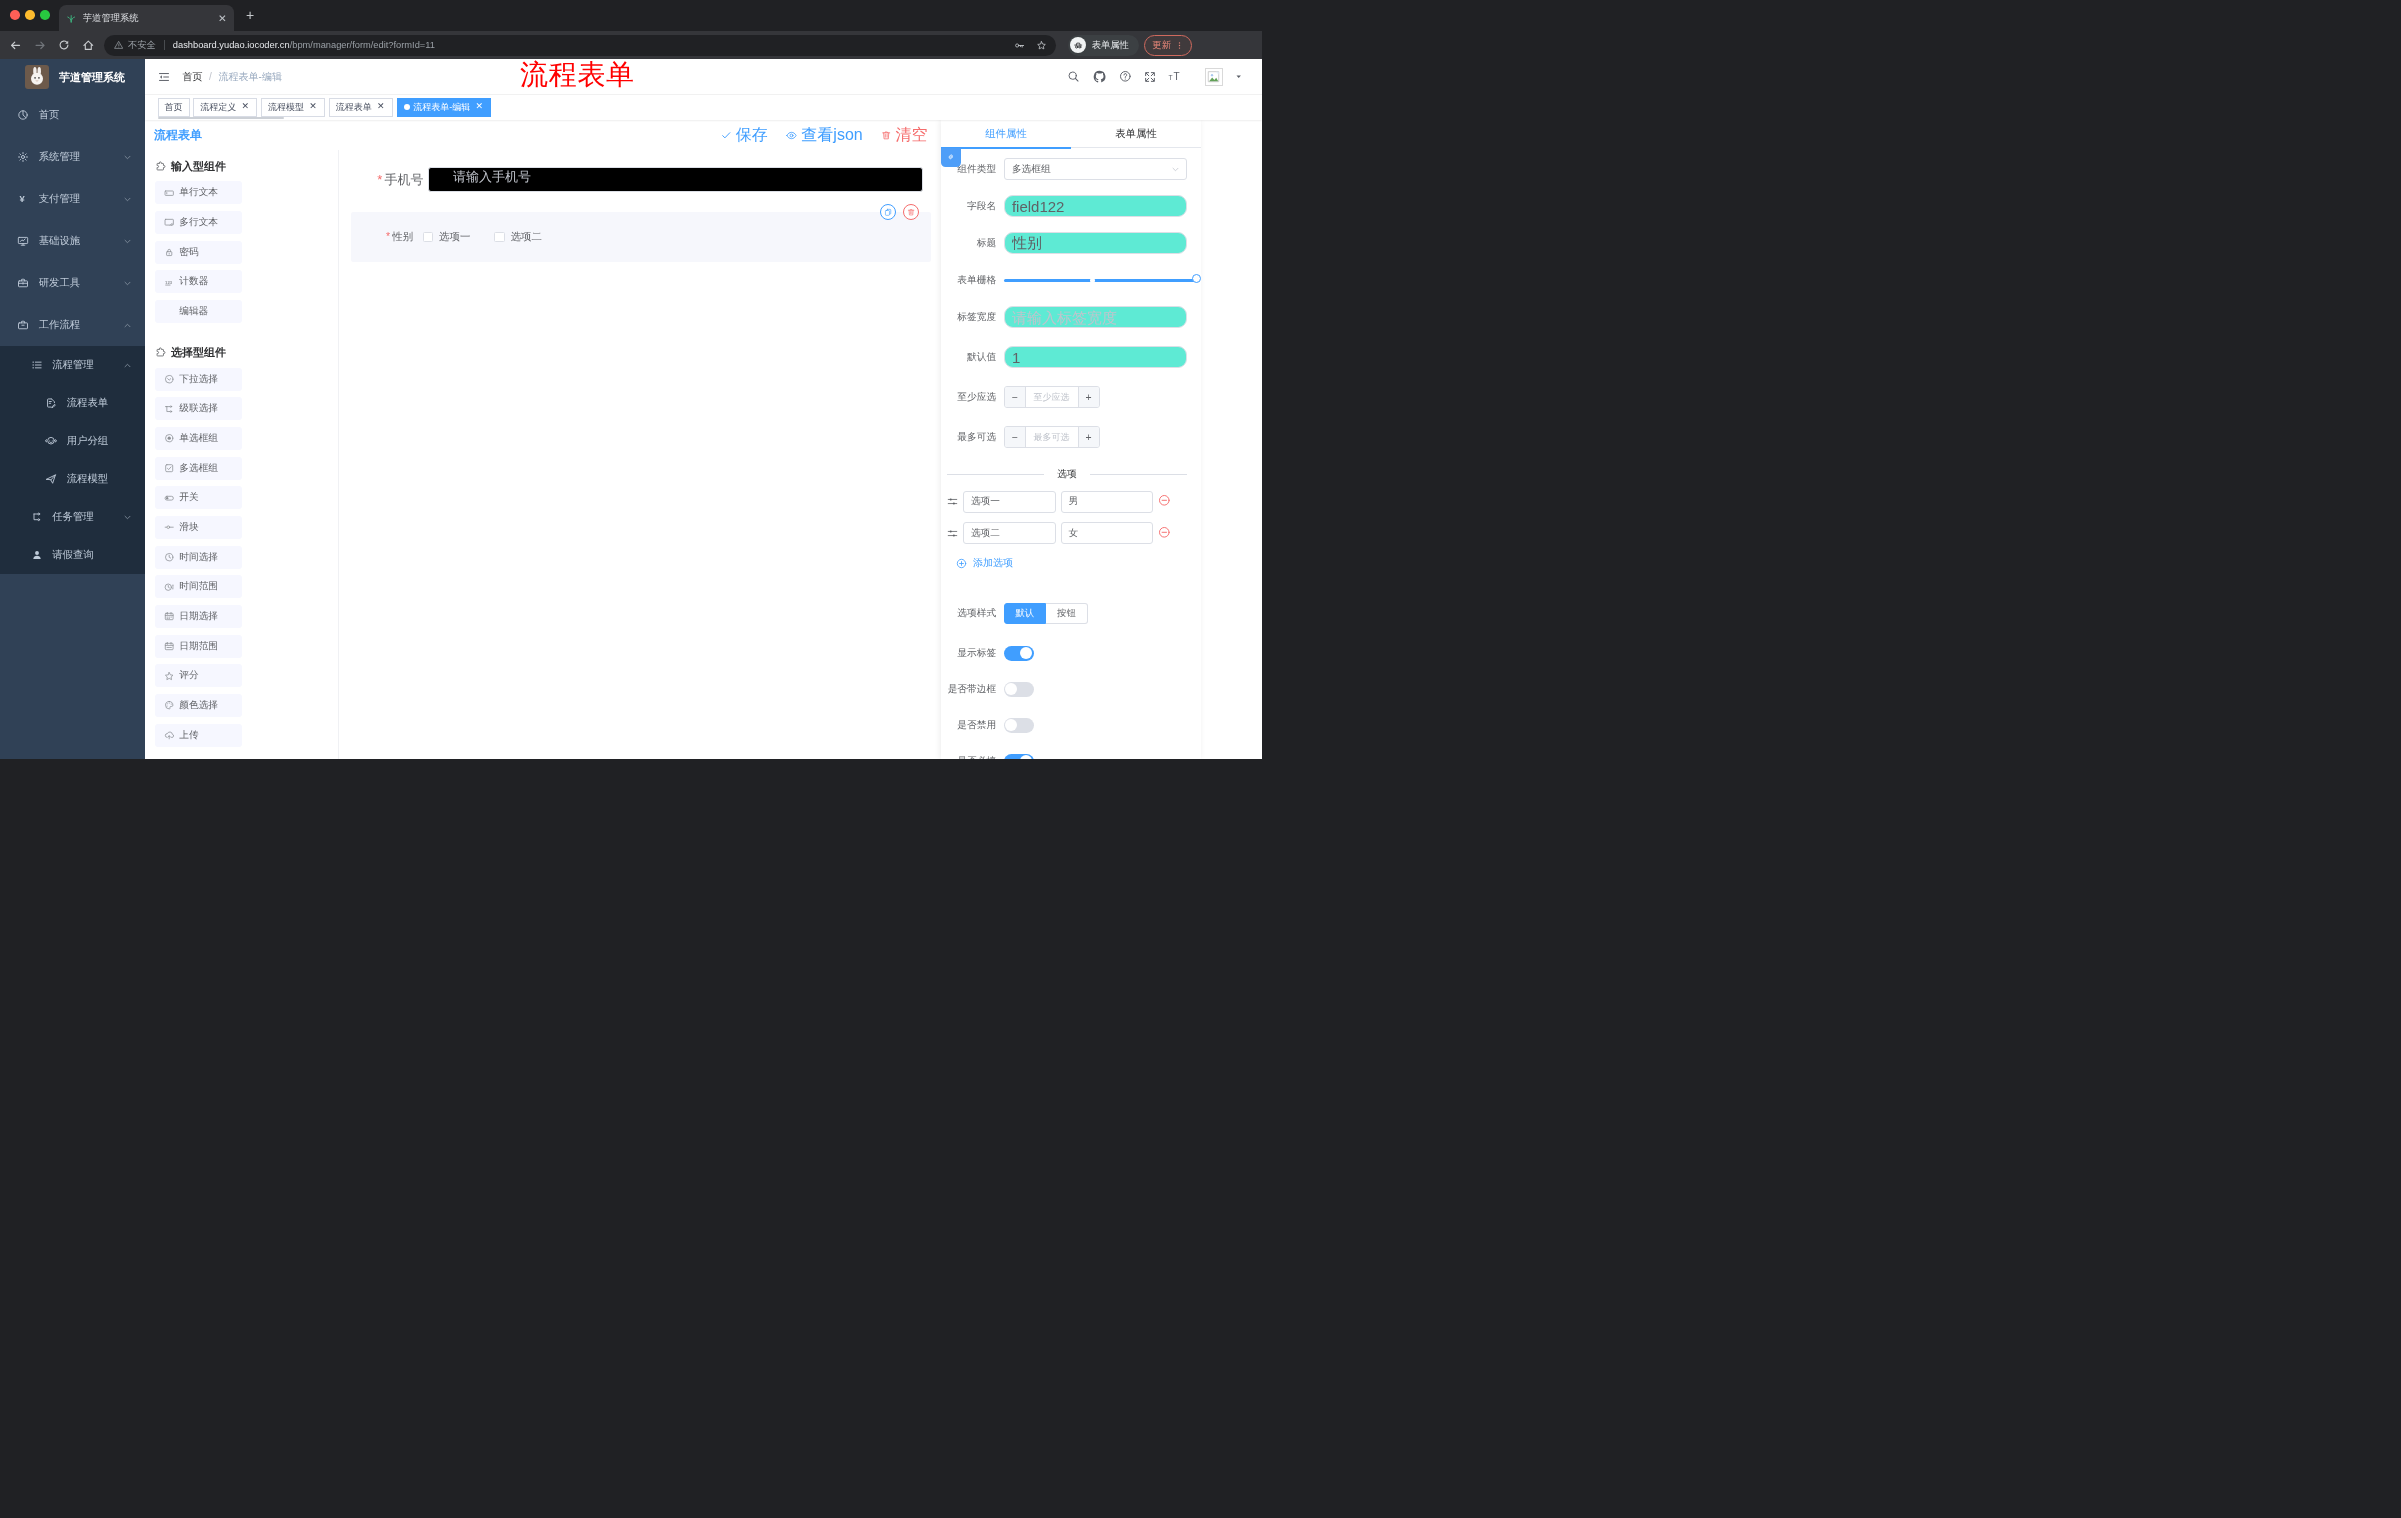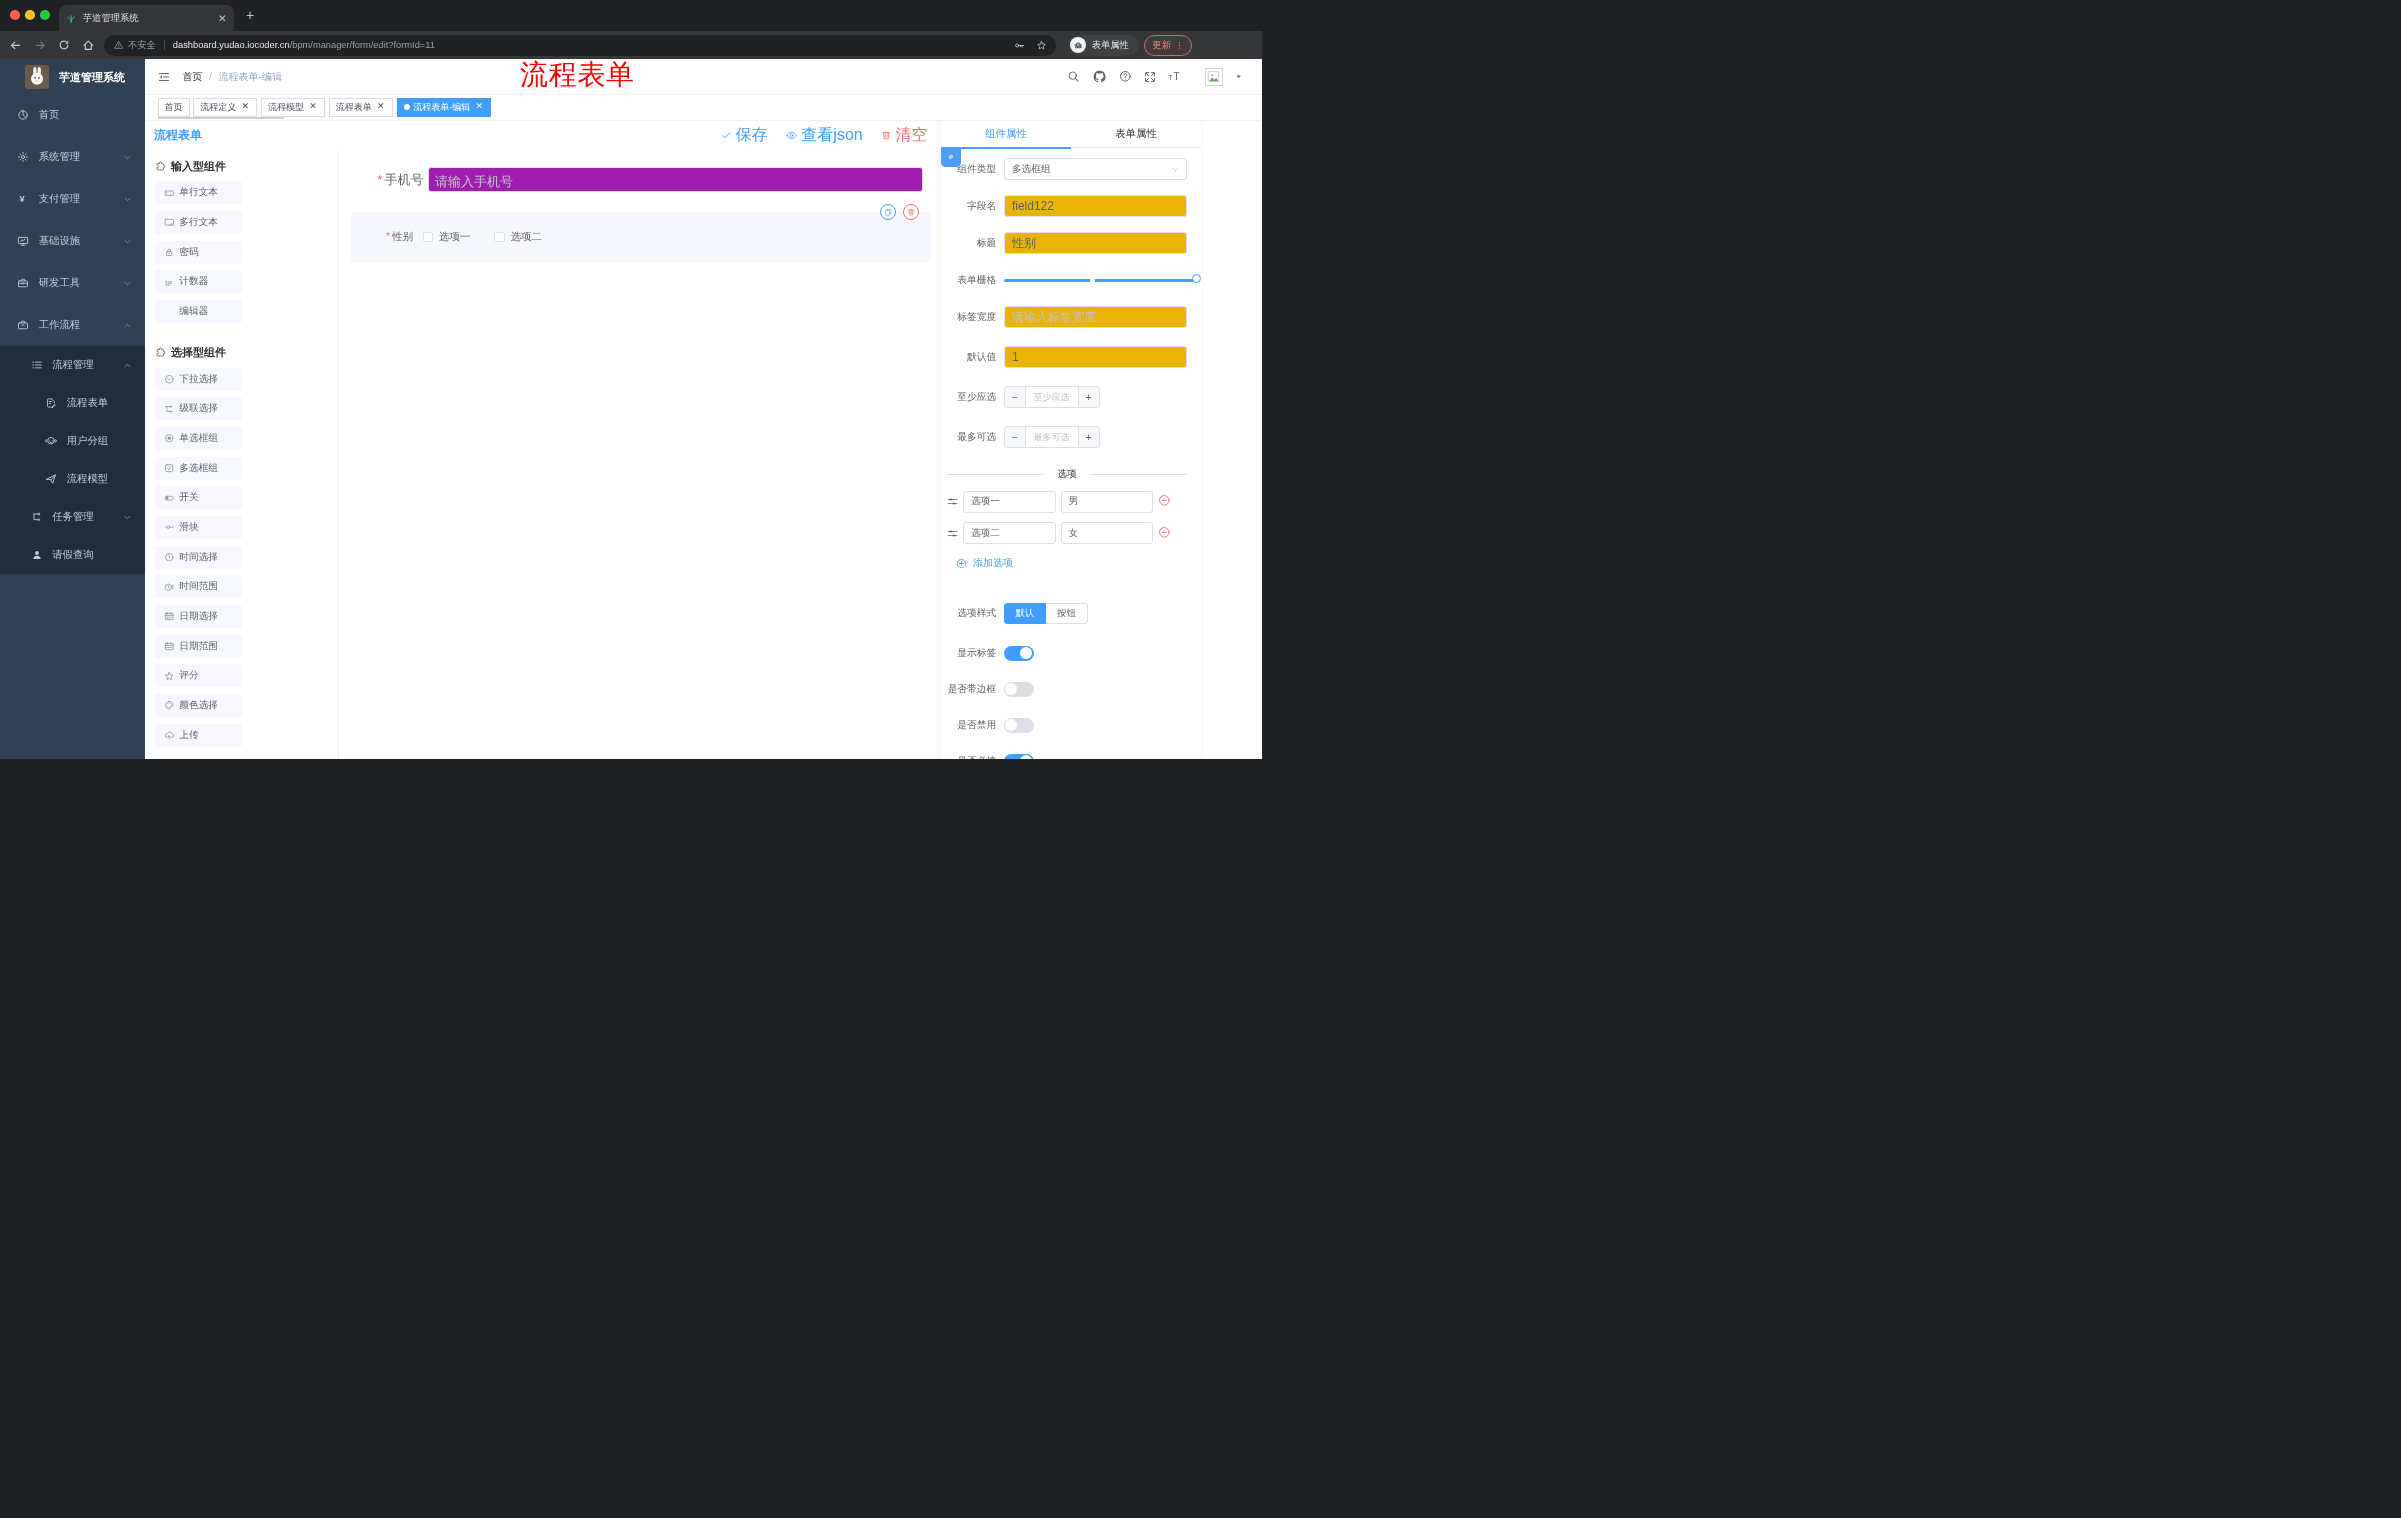--- a/index.html
+++ b/index.html
@@ -83,22 +83,22 @@
     padding-left:9.7px;font-size:9.7px;color:#606266;gap:4.5px;cursor:grab;}
   .cbtn [data-icon]{color:#8d9095;}
   .cbtn.noicon{padding-left:24.5px;}
   .group{margin-bottom:22px;}
   .req{color:#f56c6c;margin-right:2.2px;}
 
   
   .canvas{position:absolute;left:339px;top:150px;width:602px;bottom:0;background:#fff;overflow:hidden;}
   .crow{position:absolute;left:0;top:17px;width:100%;display:flex;align-items:center;font-size:13px;}
   .crow .clab{flex:0 0 89px;text-align:right;padding-right:4.5px;color:#606266;}
-  .cinput{flex:1;height:25px;border:0.7px solid #dcdfe6;border-radius:3px;margin-right:18px;display:flex;align-items:flex-end;
-    padding:0 6px;color:#c0c4cc;background:#a21caf;}
+  .cinput{flex:1;height:25px;border:0.7px solid #dcdfe6;border-radius:3px;margin-right:18px;display:flex;align-items:flex-start;
+    padding:0 24px;color:#c0c4cc;background:#000000;}
   .cblock{position:absolute;left:12px;top:62px;width:580px;height:50px;background:#f6f7fc;border-radius:2.2px;}
   .grow{display:flex;align-items:center;height:100%;padding-left:35px;font-size:10.4px;color:#606266;}
   .chk{display:flex;align-items:center;gap:6px;margin-left:9.7px;cursor:pointer;}
   .chk + .chk{margin-left:24px;}
   .cbox{width:10.4px;height:10.4px;border:0.7px solid #dcdfe6;border-radius:1.5px;background:#fff;}
   .btools{position:absolute;right:12px;top:-8.2px;display:flex;gap:6.7px;}
   .tcir{width:16.3px;height:16.3px;border-radius:50%;background:#fff;display:flex;align-items:center;justify-content:center;cursor:pointer;}
   .tcir.copy{border:0.7px solid #409eff;color:#409eff;}
   .tcir.del{border:0.7px solid #f56c6c;color:#f56c6c;}
 
@@ -108,22 +108,22 @@
   .rtab{flex:1;text-align:center;line-height:28px;font-size:10.4px;color:#303133;cursor:pointer;}
   .rtab.active{color:#409eff;}
   .rtabs::after{content:'';position:absolute;left:0;bottom:-1.5px;width:130px;height:1.5px;background:#409eff;}
   .linktab{position:absolute;left:0;top:28px;width:20px;height:18.6px;background:#4e9ef8;border-radius:0 0 4.5px 4.5px;
     display:flex;align-items:center;justify-content:center;color:#fff;cursor:pointer;z-index:2;}
   .pbody{padding:10.4px 14px 0 4.5px;}
   .prow{display:flex;align-items:center;height:22px;margin-bottom:15px;}
   .prow.sp{margin-bottom:18px;}
   .plabel{flex:0 0 58px;text-align:right;padding-right:7.4px;font-size:9.7px;color:#606266;white-space:nowrap;}
   .pctrl{flex:1;display:flex;align-items:center;}
-  .pinput{width:100%;height:22px;border:0.7px solid #dcdfe6;border-radius:3px;padding:0 7.4px;font-size:12px;color:#606266;
-    font-family:inherit;outline:none;background:#eab308;}
+  .pinput{width:100%;height:22px;border:0.7px solid #dcdfe6;border-radius:9px;padding:0 7.4px;font-size:15px;color:#606266;
+    font-family:inherit;outline:none;background:#5eead4;}
   .pselect{width:100%;height:22px;border:0.7px solid #dcdfe6;border-radius:3px;display:flex;align-items:center;
     padding:0 6px 0 7.4px;color:#606266;cursor:pointer;}
   .pselect .v{flex:1;}
   .pselect .ca{color:#c0c4cc;}
   .slider{position:relative;height:22px;flex:1;margin-right:-9px;display:flex;align-items:center;}
   .strack{width:100%;height:3px;border-radius:1.5px;background:#409eff;position:relative;}
   .sstop{position:absolute;left:45%;top:-0.7px;width:4.5px;height:4.5px;border-radius:50%;background:#fff;}
   .sknob{position:absolute;right:-5.2px;top:-4.5px;width:9px;height:9px;border-radius:50%;background:#fff;border:1.9px solid #409eff;cursor:grab;}
   .stepper{width:96px;height:22px;border:0.7px solid #dcdfe6;border-radius:3px;display:flex;overflow:hidden;}
   .stepbtn{width:21px;background:#f5f7fa;color:#606266;display:flex;align-items:center;justify-content:center;

